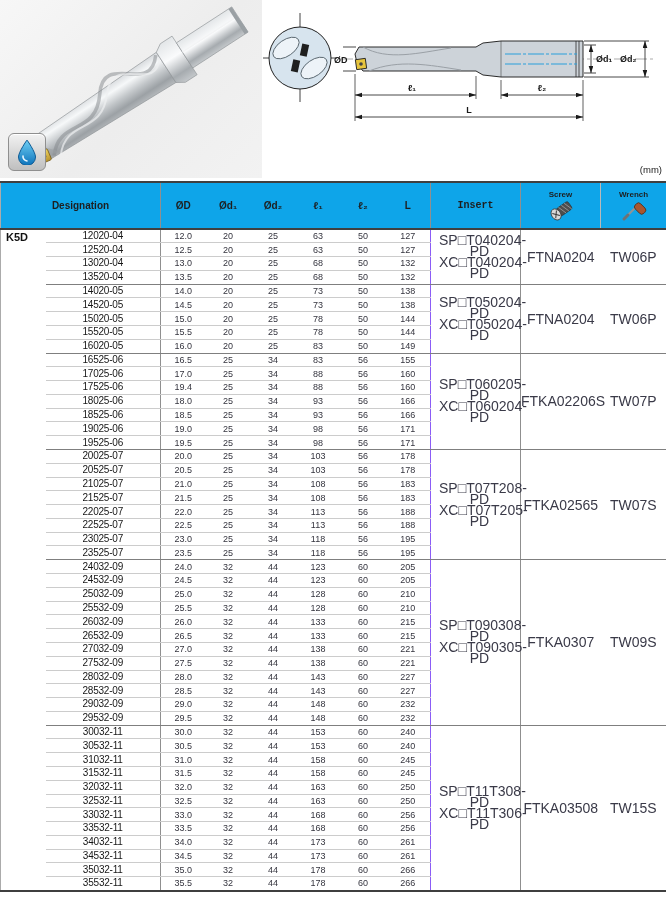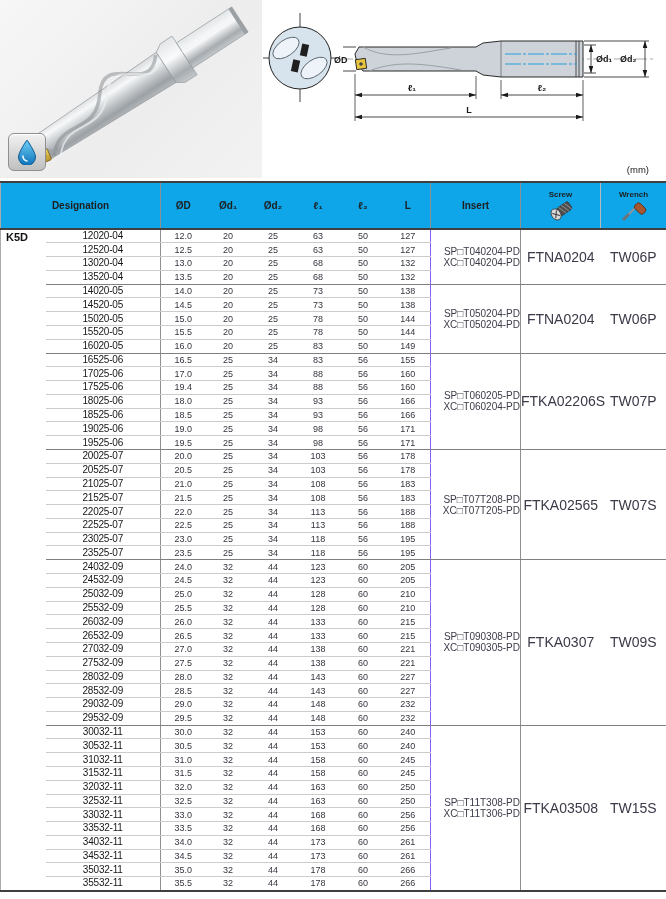--- a/index.html
+++ b/index.html
@@ -15,56 +15,56 @@
     background:linear-gradient(135deg,#f7f7f7 0%,#ededed 55%,#f2f2f2 100%);
   }
   .coolant-badge {
     position:absolute; left:8px; top:133px; width:38px; height:38px;
     border-radius:6px; border:1px solid #8f8f8f;
     background:linear-gradient(180deg,#f2f2f2,#bfbfbf);
     display:flex; align-items:center; justify-content:center;
     box-shadow:inset 0 1px 0 #fff;
   }
   .unit-label {
-    position:absolute; right:17px; top:164px; font-size:9.5px; color:#1a1a1a;
+    position:absolute; right:4px; top:164px; font-size:9.5px; color:#1a1a1a;
   }
   .abs { position:absolute; }
   
   table.spec {
     position:absolute; top:181px; left:0; width:666px;
     border-collapse:collapse; table-layout:fixed;
     border-left:1px solid #ababab; border-right:1px solid #ababab;
     border-bottom:2px solid #3f3f3f;
   }
   thead th {
     height:47px; background:#0ea5e9; vertical-align:middle; text-align:center;
     font-size:10px; font-weight:bold; color:#1e1e1e;
     border-top:2px solid #3f3f3f; border-bottom:2px solid #3f3f3f;
   }
   th.h-desig { border-right:1px solid #8f8f8f; }
   th.h-len   { border-right:1px solid #8f8f8f; }
-  th.h-insert{ border-right:1px solid #8f8f8f; }
+  th.h-insert{ border-right:1px solid #8f8f8f;font-family:Liberation Mono, monospace; }
   th.h-screw { border-right:1px solid #b9b9b9; }
   .tool-head { display:flex; flex-direction:column; align-items:center; justify-content:center; gap:1px; }
   .tool-head .lbl { font-size:8px; font-weight:bold; color:#1e1e1e; }
   tbody td {
     height:13.79px; padding:0; font-size:9px; color:#34343e;
     text-align:center; vertical-align:middle; line-height:10px;
     border-bottom:1px solid #cccccc;
   }
   tbody tr.group-end td { border-bottom:1px solid #7f7f7f; }
   td.series-cell {
     vertical-align:top; text-align:left; padding:2px 0 16px 5px;
     font-size:11px; font-weight:bold; color:#111; border-bottom:none !important;
   }
   td.desig-cell { font-weight:normal; font-size:10px; color:#161616; border-right:1px solid #8f8f8f; letter-spacing:-0.2px; }
   td.len-cell   { border-right:1px solid #8b5cf6;text-align:center; }
   td.insert-cell{
     border-right:1px solid #8f8f8f; border-bottom:1px solid #7f7f7f;
-    text-align:right; padding-left:8px; font-size:10px; color:#3a3a48; line-height:11px;
+    text-align:center; padding-left:8px; font-size:14px; color:#3a3a48; line-height:11px;
   }
   td.screw-cell, td.wrench-cell {
     border-bottom:1px solid #7f7f7f; font-size:14px; color:#3a3a48;
   }
   svg text { font-family:"Liberation Sans", sans-serif; }
 </style>
 </head>
 <body>
 
 <div class="hero">

